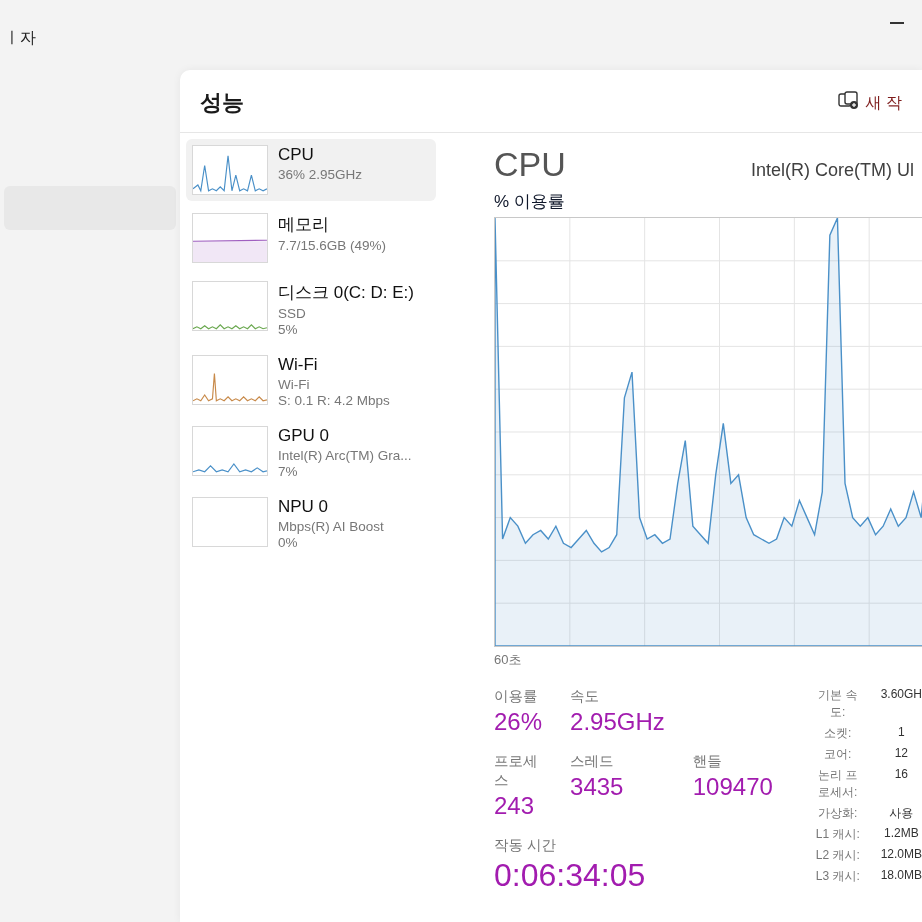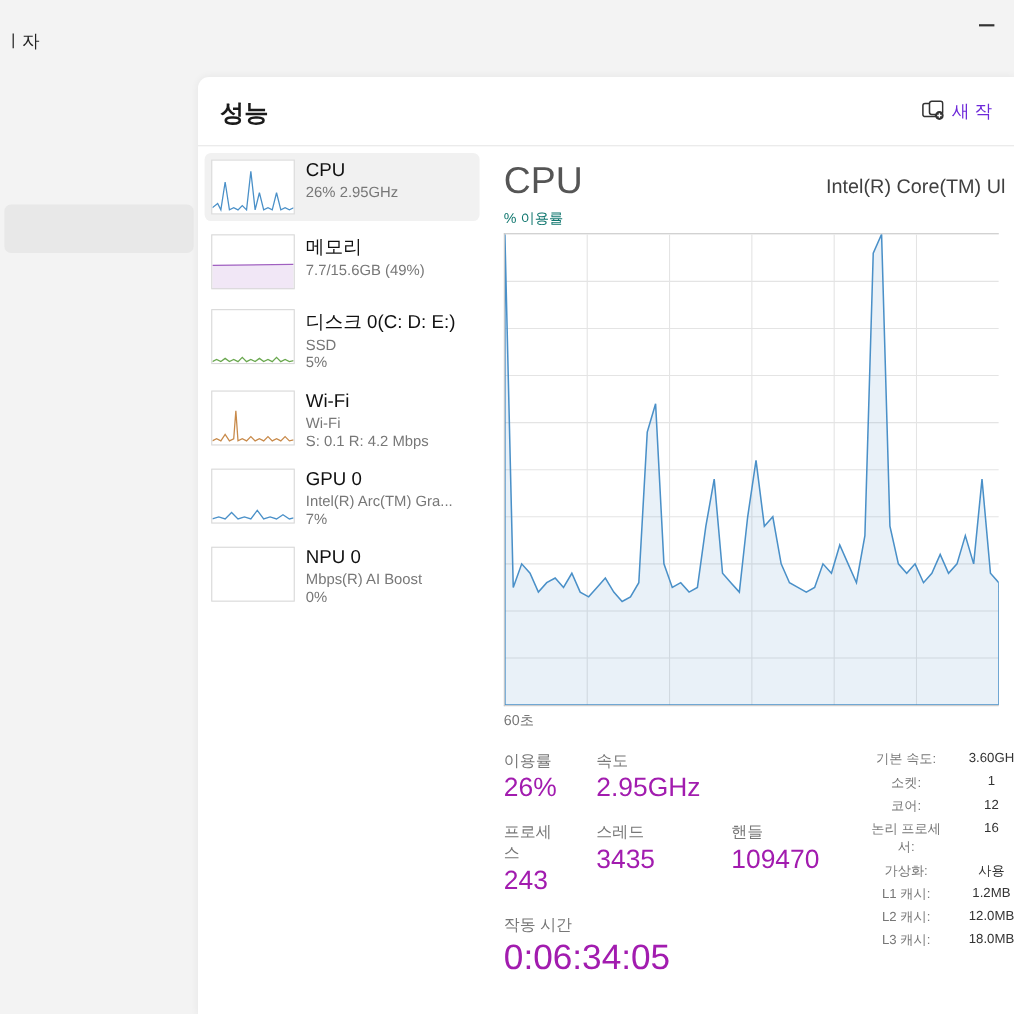--- a/index.html
+++ b/index.html
@@ -6,37 +6,37 @@
 body { font-family: "Segoe UI", "Malgun Gothic", sans-serif; background: #f3f3f3; width: 922px; height: 922px; overflow: hidden; color: #1a1a1a; }
 .topbar { height: 50px; position: relative; background: #f3f3f3; }
 .topbar .trunc { position: absolute; left: 0; top: 28px; font-size: 16px; color: #222; padding-left: 4px;}
 .topbar .minimize { position: absolute; right: 18px; top: 22px; width: 14px; height: 2px; background: #333; }
 .leftrail { position: absolute; left: 0; top: 50px; width: 180px; height: 872px; background: #f3f3f3; }
 .leftrail .railitem { height: 44px; margin: 6px 4px; border-radius: 6px; }
 .leftrail .railitem.sel { background: #e8e8e8; position: relative; top: 130px;}
 .panel { position: absolute; left: 180px; top: 70px; width: 742px; height: 852px; background: #fff; border-top-left-radius: 10px; box-shadow: 0 0 8px rgba(0,0,0,0.06);}
 .header { display: flex; align-items: center; justify-content: space-between; padding: 18px 20px 14px 20px; border-bottom: 1px solid #e6e6e6;}
 .header .title { font-size: 22px; font-weight: 600; }
-.header .newtask { display: flex; gap: 8px; font-size: 16px; color: #6d28d9; }
+.header .newtask { display: flex; align-items: center; gap: 8px; font-size: 16px; color: #7f1d1d; }
 .header .newtask svg { width: 20px; height: 20px; }
-.body { display: flex; height: calc(100% - 62px);}
+.body { display: flex; height: calc(100% - 62px); gap: 36px;}
 .sidebar { width: 262px; padding: 6px 6px; }
 .sbitem { display: flex; gap: 10px; padding: 6px 6px; border-radius: 6px; cursor: pointer; margin-bottom: 6px;}
 .sbitem.sel { background: #f1f1f1; }
 .thumb { width: 76px; height: 50px; border: 1px solid #d8d8d8; background: #fff; position: relative; overflow: hidden;}
 .thumb svg { position: absolute; inset: 0; }
 .sbtext { flex: 1; min-width: 0; }
 .sbtext .name { font-size: 17px; color: #111; }
 .sbtext .sub1 { font-size: 13.5px; color: #777; margin-top: 2px; white-space: nowrap; overflow: hidden; text-overflow: ellipsis;}
 .sbtext .sub2 { font-size: 13.5px; color: #777; margin-top: 1px; }
 .main { flex: 1; padding: 12px 0 0 16px; overflow: hidden;}
 .main .mrow1 { display: flex; justify-content: space-between; align-items: baseline; padding-right: 8px;}
 .main h1 { font-size: 34px; font-weight: 400; color: #555; }
 .main .cpuname { font-size: 18px; color: #404040; white-space: nowrap; }
-.main .ylabel { font-size: 13px; color: #0f766e; margin-top: 6px;}
+.main .ylabel { font-size: 17px; color: #0f172a; margin-top: 6px;}
 .chart { position: relative; width: 450px; height: 430px; margin-top: 4px; border: 1px solid #c8c8c8; border-right: none;}
 .chart .grid line { stroke: #e4e4e4; stroke-width: 1; }
 .chart .series { fill: rgba(70,140,200,0.12); stroke: #4a90c8; stroke-width: 1.4; }
 .xlabel { font-size: 13px; color: #777; margin-top: 4px;}
 .stats { display: flex; gap: 40px; margin-top: 18px; }
 .statsL { display: grid; grid-template-columns: auto auto auto; gap: 0 28px; }
 .statsL .grp { margin-bottom: 16px; }
 .lbl { font-size: 14.5px; color: #777; }
 .val { font-size: 24px; color: #a21caf; margin-top: 2px;}
 .statsR { font-size: 12px; color: #333; display: grid; grid-template-columns: auto auto; gap: 4px 18px; align-content: start; text-align: center;}
@@ -75,21 +75,21 @@
   <div class="body">
     <div class="sidebar" id="sidebar">
         <div class="sbitem sel">
           <div class="thumb">
             <svg viewBox="0 0 76 50" preserveAspectRatio="none">
               <polyline points="0,44 5,40 8,46 12,20 16,46 20,44 24,46 28,42 32,46 36,10 40,46 44,30 48,46 52,44 56,46 60,30 64,46 68,44 72,46 76,44" fill="none" stroke="#4a90c8" stroke-width="1.2"></polyline>
             </svg>
           </div>
   <div class="sbtext">
     <div class="name">CPU</div>
-    <div class="sub1">26%  2.95GHz</div>
+    <div class="sub1">36%  2.95GHz</div>
 
   </div>
         </div>
         <div class="sbitem">
           <div class="thumb">
             <svg viewBox="0 0 76 50" preserveAspectRatio="none">
               <polyline points="0,28 76,27" fill="none" stroke="#a060c0" stroke-width="1.2"></polyline>
               <rect x="0" y="28" width="76" height="22" fill="#a060c0" opacity="0.15"></rect>
             </svg>
           </div>

